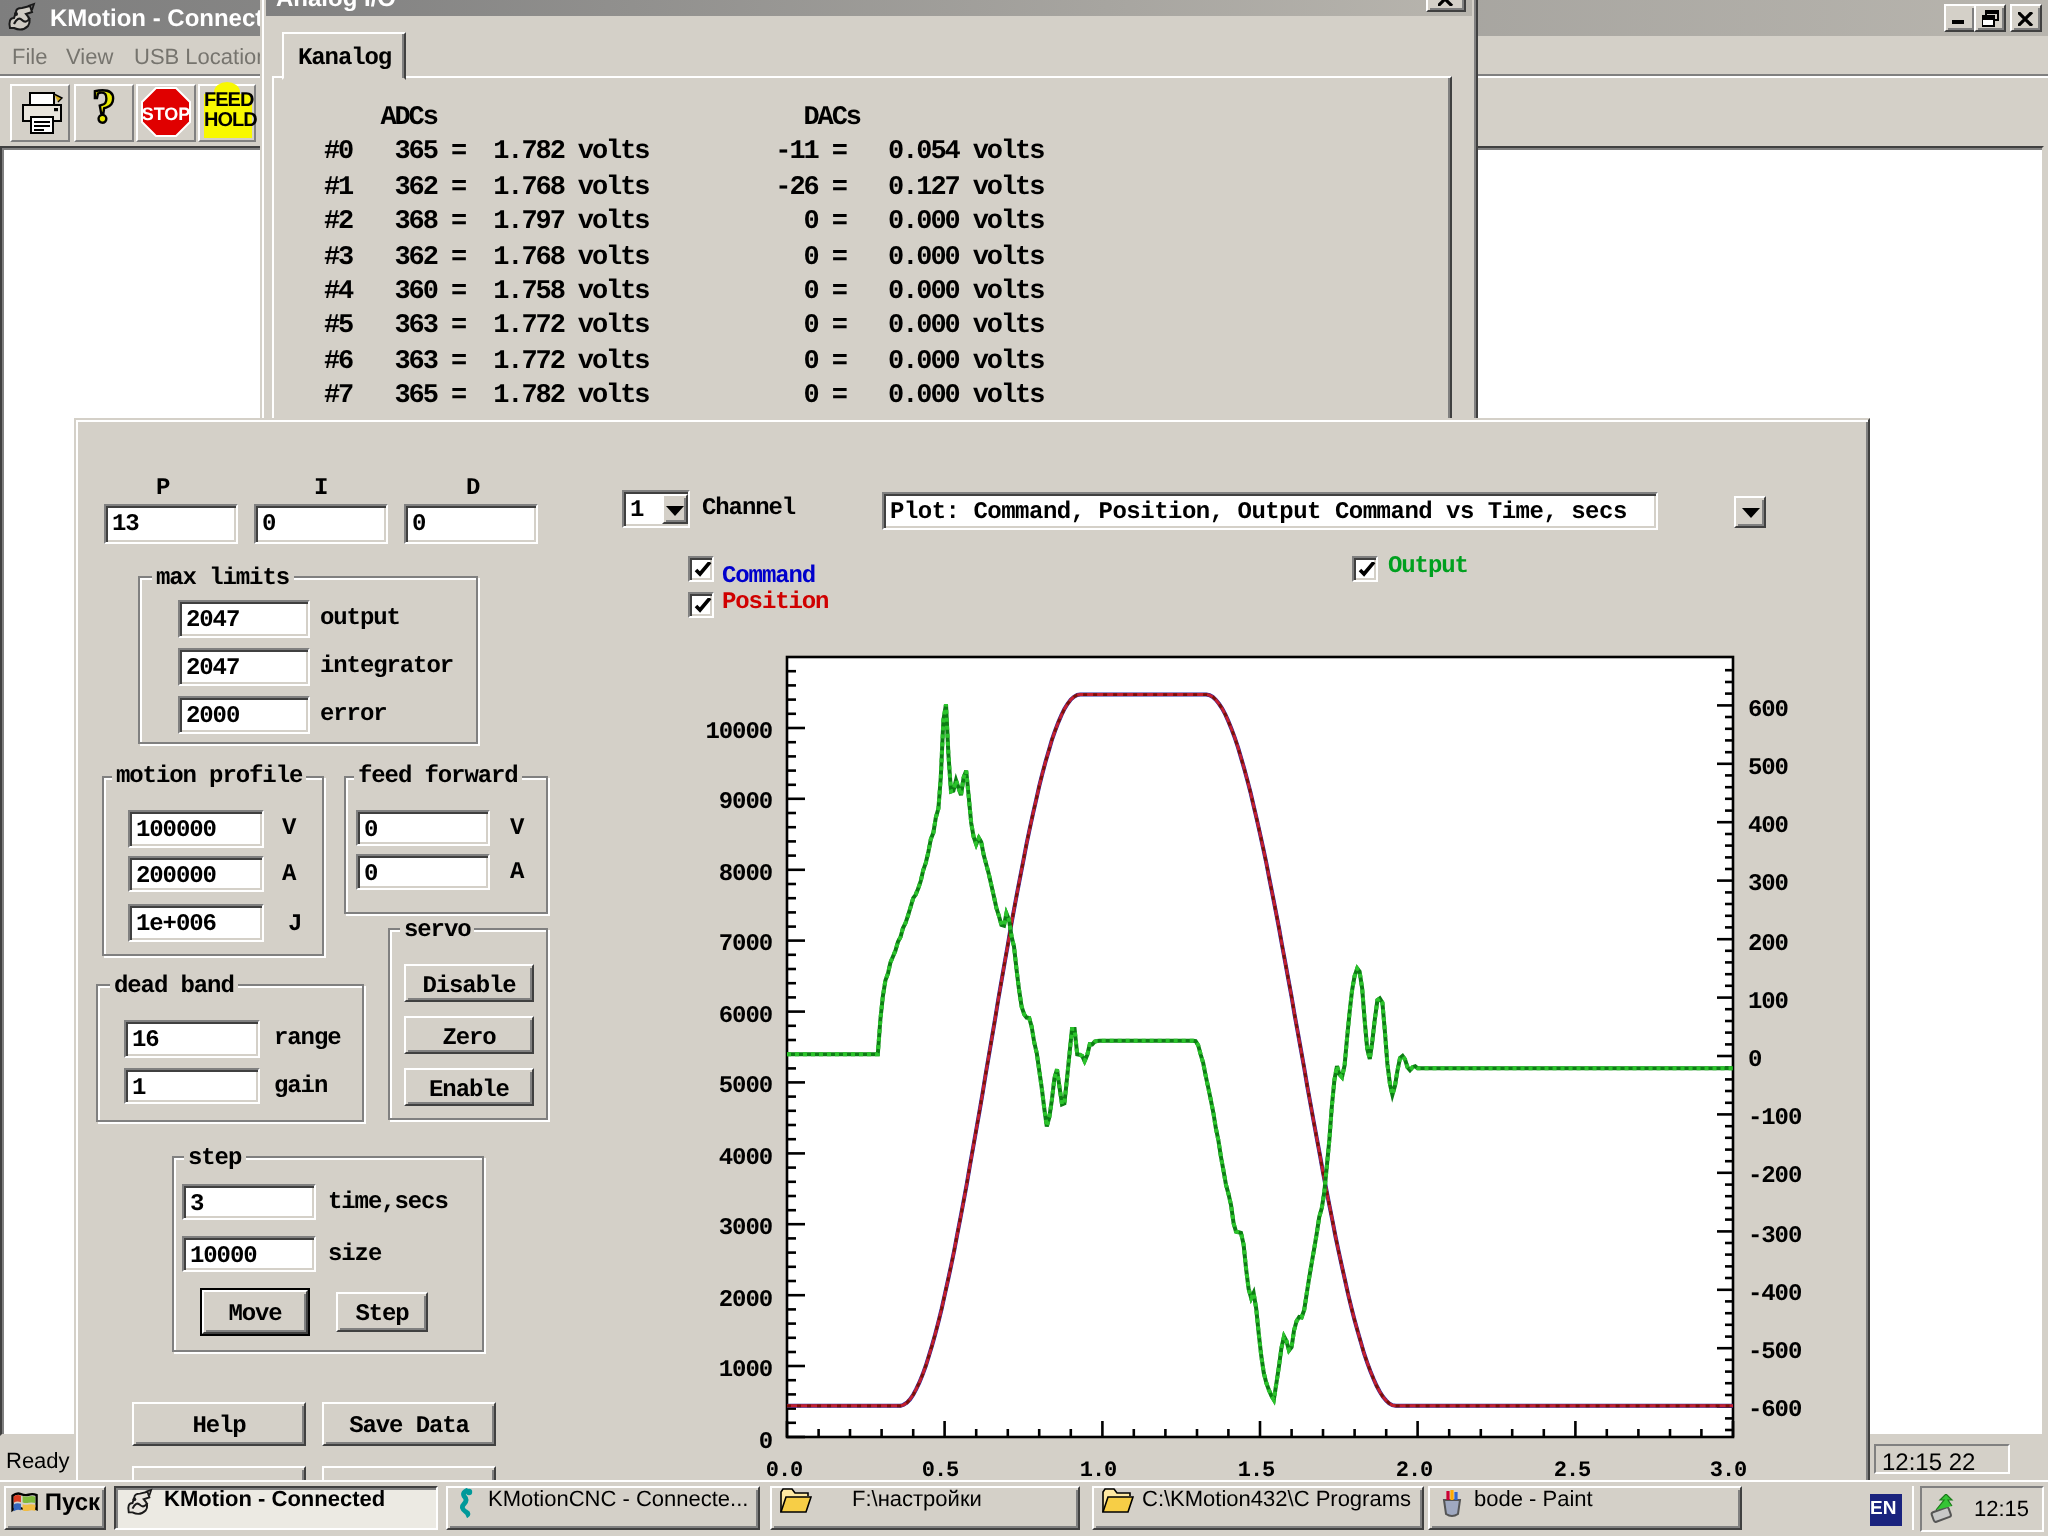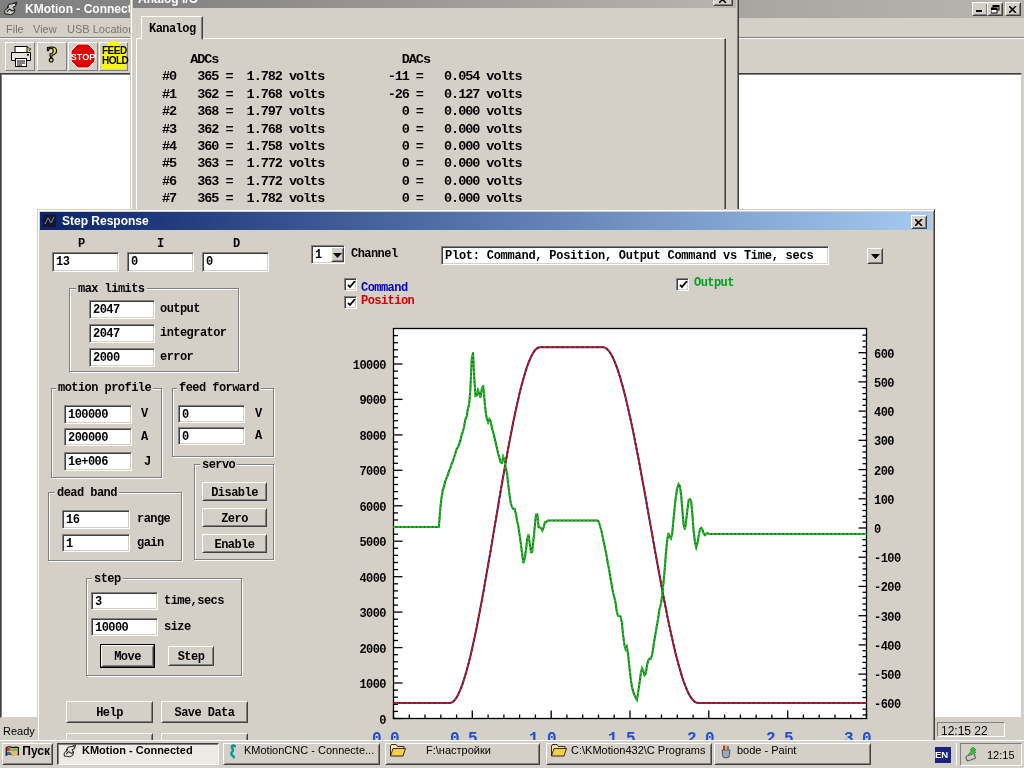--- a/index.html
+++ b/index.html
@@ -11,21 +11,21 @@
 .mono{font-family:"Liberation Mono",monospace}
 .edit{position:absolute;background:#fff;border:1px solid;border-color:#808080 #fff #fff #808080;box-shadow:inset 1px 1px 0 #404040,inset -1px -1px 0 #D4D0C8;font-family:"Liberation Mono",monospace;font-weight:bold;font-size:12px;letter-spacing:-0.55px;color:#000;padding:2px 0 0 3px;overflow:hidden}
 .btn{position:absolute;background:#D4D0C8;border:1px solid;border-color:#fff #404040 #404040 #fff;box-shadow:inset 1px 1px 0 #D4D0C8,inset -1px -1px 0 #808080;font-family:"Liberation Mono",monospace;font-weight:bold;font-size:12px;letter-spacing:-0.55px;color:#000;text-align:center;overflow:hidden}
 .grp2{position:absolute;border:1px solid #808080;box-shadow:inset 1px 1px 0 #fff,1px 1px 0 #fff}
 .glab{position:absolute;background:#D4D0C8;font-family:"Liberation Mono",monospace;font-weight:bold;font-size:12px;letter-spacing:-0.55px;padding:0 2px;line-height:12px}
 .lab{position:absolute;font-family:"Liberation Mono",monospace;font-weight:bold;font-size:12px;letter-spacing:-0.55px;color:#000;white-space:pre;line-height:13px}
 .cb{position:absolute;width:13px;height:13px;background:#fff;border:1px solid;border-color:#808080 #fff #fff #808080;box-shadow:inset 1px 1px 0 #404040,inset -1px -1px 0 #D4D0C8}
 .cb svg{position:absolute;left:2px;top:2px}
 .clab{position:absolute;font-family:"Liberation Mono",monospace;font-weight:bold;font-size:12px;letter-spacing:-0.55px;color:#000;text-align:right;width:40px}
 .clabr{position:absolute;font-family:"Liberation Mono",monospace;font-weight:bold;font-size:12px;letter-spacing:-0.55px;color:#000}
-.clabx{position:absolute;font-family:"Liberation Mono",monospace;font-weight:bold;font-size:16px;letter-spacing:-0.55px;color:#1d4ed8;width:40px;}
+.clabx{position:absolute;font-family:"Liberation Mono",monospace;font-weight:bold;font-size:11px;letter-spacing:-0.55px;color:#000000;width:40px;text-align:center}
 .task{position:absolute;top:2px;height:22px;background:#D4D0C8;border:1px solid;border-color:#fff #404040 #404040 #fff;box-shadow:inset 1px 1px 0 #D4D0C8,inset -1px -1px 0 #808080;font-size:11px;display:flex;align-items:flex-start;padding:0 4px;overflow:hidden;white-space:nowrap}
 </style></head><body>
 
 <div id="main" style="position:absolute;left:0;top:0;width:1024px;height:740px;background:#D4D0C8">
   <div style="position:absolute;left:0;top:0;width:1024px;height:18px;background:linear-gradient(to right,#7E7E7E,#B8B5AE);display:flex;align-items:center">
     <svg width="16" height="16" style="margin-left:3px" viewBox="0 0 16 16">
       <path d="M2 13 Q1 8 4 8 L5 5 Q5 3 8 3 L12 2 L13 5 L10 6 Q13 9 11 12 Q8 15 4 13 Z" fill="#cfcbc3" stroke="#1a1a1a" stroke-width="1"></path>
       <path d="M4 11 Q6 7 8 9 Q10 11 12 8" stroke="#1a1a1a" stroke-width="1.1" fill="none"></path>
       <circle cx="5" cy="6" r="1" fill="#1a1a1a"></circle>
       <path d="M11 2 L14 1 L13 4" fill="none" stroke="#1a1a1a" stroke-width="0.9"></path>
@@ -111,32 +111,20 @@
 #1   362 =  1.768 volts         -26 =   0.127 volts
 #2   368 =  1.797 volts           0 =   0.000 volts
 #3   362 =  1.768 volts           0 =   0.000 volts
 #4   360 =  1.758 volts           0 =   0.000 volts
 #5   363 =  1.772 volts           0 =   0.000 volts
 #6   363 =  1.772 volts           0 =   0.000 volts
 #7   365 =  1.782 volts           0 =   0.000 volts</pre>
 </div>
 
 <div id="step" class="win" style="left:37px;top:209px;width:898px;height:540px">
-  <div class="tb tb-act">
-    <svg width="14" height="14" style="margin-left:3px" viewBox="0 0 14 14">
-        <rect x="0" y="1" width="13" height="12" fill="#15152a"></rect>
-        <path d="M2 10 L5 4 L8 9 L11 3" stroke="#88a" stroke-width="1" fill="none"></path>
-      </svg>
-    <span style="margin-left:5px">Step Response</span>
-    <div class="capbtn" style="position:absolute;right:7px;top:5px">
-        <svg width="8" height="7" viewBox="0 0 8 7">
-          <path d="M0 0 L7 7 M7 0 L0 7" stroke="#000" stroke-width="1.6"></path>
-        </svg>
-      </div>
-  </div>
   <div id="dlg" style="position:absolute;left:0;top:0;width:896px;height:538px">
 
 <div class="lab" style="left:40px;top:28px">P</div>
 <div class="lab" style="left:119px;top:28px">I</div>
 <div class="lab" style="left:195px;top:28px">D</div>
 <div class="edit" style="left:14px;top:42px;width:67px;height:20px">13</div>
 <div class="edit" style="left:89px;top:42px;width:67px;height:20px">0</div>
 <div class="edit" style="left:164px;top:42px;width:67px;height:20px">0</div>
 
 <div class="edit" style="left:273px;top:35px;width:34px;height:19px">1</div>

